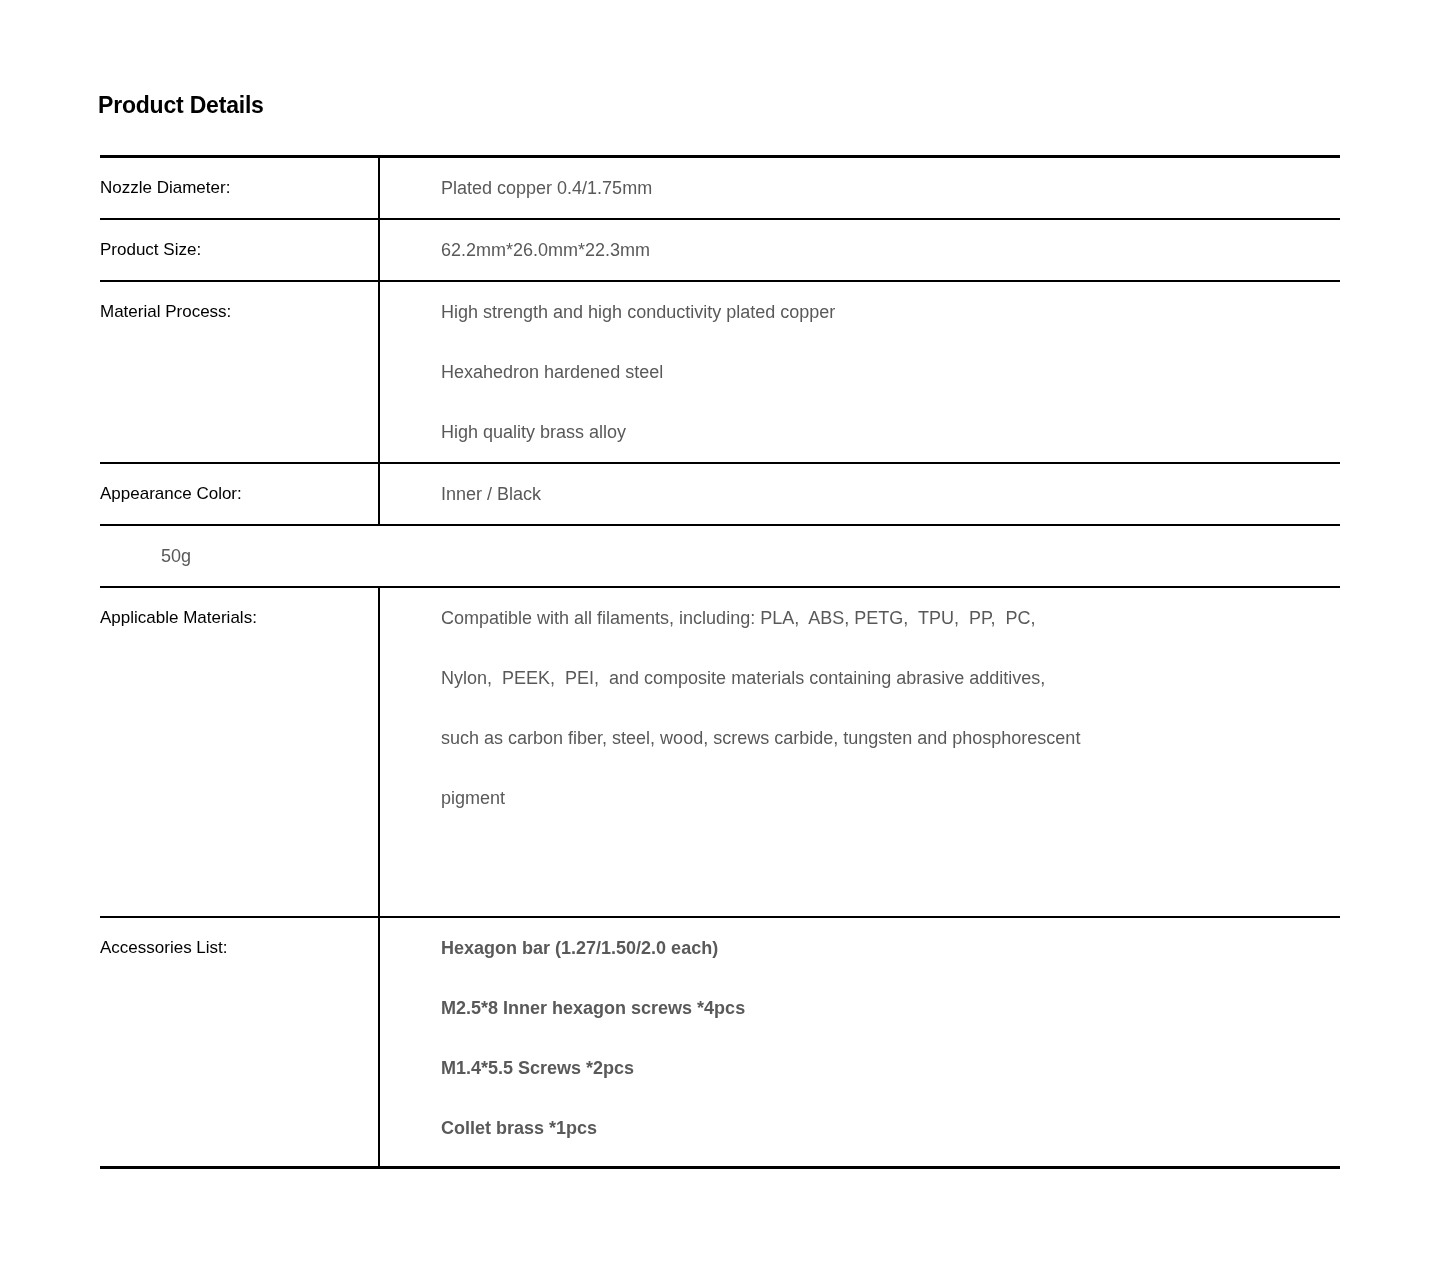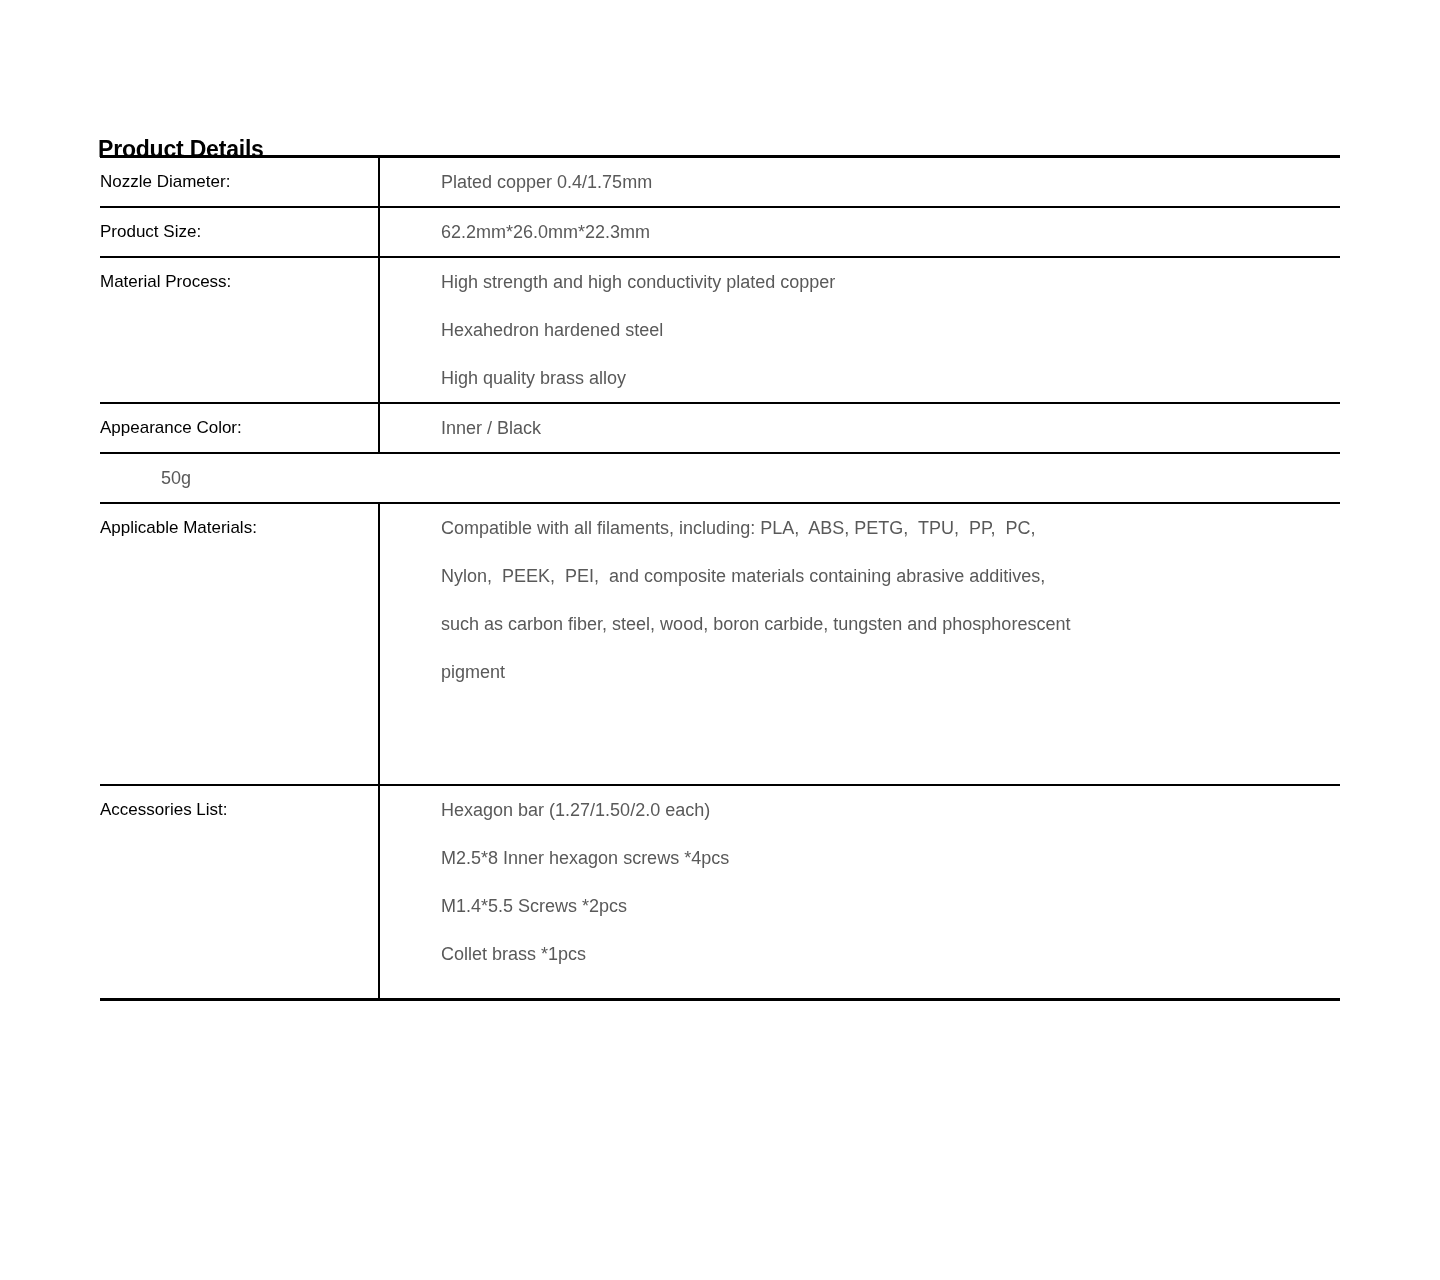--- a/index.html
+++ b/index.html
@@ -17,21 +17,20 @@
   }
 
   .page-title {
     position: absolute;
     left: 98px;
     top: 92px;
     font-size: 23px;
     font-weight: 800;
     letter-spacing: -0.2px;
     color: var(--label-color, #000);
-    margin-top: 44px;
   }
 
   .spec-table {
     position: absolute;
     left: 100px;
     top: 155px;
     width: 1240px;
     border-top: 3px solid var(--border-color, #000);
     border-bottom: 3px solid var(--border-color, #000);
   }
@@ -50,40 +49,40 @@
     flex: 0 0 280px;
     border-right: 2px solid var(--border-color, #000);
   }
 
   .value-cell {
     flex: 1 1 auto;
     padding-left: 61px;
   }
 
   .line {
-    height: 48px;
+    height: 60px;
     display: flex;
     align-items: center;
   }
 
   .label-text {
     font-size: 17px;
     color: var(--label-color, #000);
     white-space: pre-wrap;
   }
 
   .value-text {
     font-size: 18px;
     color: var(--value-color, #595959);
     white-space: pre-wrap;
   }
 
   
   [data-name="row-applicable-materials"] .value-cell { padding-bottom: 88px; }
-  [data-name="row-accessories-list"] .value-cell { padding-bottom: 20px; }
+  [data-name="row-accessories-list"] .value-cell { padding-bottom: 8px; font-weight: bold; }
 </style>
 </head>
 <body style="background: rgb(255, 255, 255);">
 
 <div class="page" data-name="product-details-section">
   <h2 class="page-title" data-name="page-title">Product Details</h2>
 
   <div class="spec-table" data-name="product-spec-table">
       <div class="spec-row" data-name="row-nozzle-diameter">
         <div class="label-cell" data-name="spec-label-cell">
@@ -124,21 +123,21 @@
           <div class="line value-text" data-name="spec-value-line">50g</div>
         </div>
       </div>
       <div class="spec-row" data-name="row-applicable-materials">
         <div class="label-cell" data-name="spec-label-cell">
           <div class="line label-text" data-name="spec-label">Applicable Materials:</div>
         </div>
         <div class="value-cell" data-name="spec-value-cell">
           <div class="line value-text" data-name="spec-value-line">Compatible with all filaments, including: PLA,  ABS, PETG,  TPU,  PP,  PC,</div>
           <div class="line value-text" data-name="spec-value-line">Nylon,  PEEK,  PEI,  and composite materials containing abrasive additives,</div>
-          <div class="line value-text" data-name="spec-value-line">such as carbon fiber, steel, wood, boron carbide, tungsten and phosphorescent</div>
+          <div class="line value-text" data-name="spec-value-line">such as carbon fiber, steel, wood, screws carbide, tungsten and phosphorescent</div>
           <div class="line value-text" data-name="spec-value-line">pigment</div>
         </div>
       </div>
       <div class="spec-row" data-name="row-accessories-list">
         <div class="label-cell" data-name="spec-label-cell">
           <div class="line label-text" data-name="spec-label">Accessories List:</div>
         </div>
         <div class="value-cell" data-name="spec-value-cell">
           <div class="line value-text" data-name="spec-value-line">Hexagon bar (1.27/1.50/2.0 each)</div>
           <div class="line value-text" data-name="spec-value-line">M2.5*8 Inner hexagon screws *4pcs</div>

